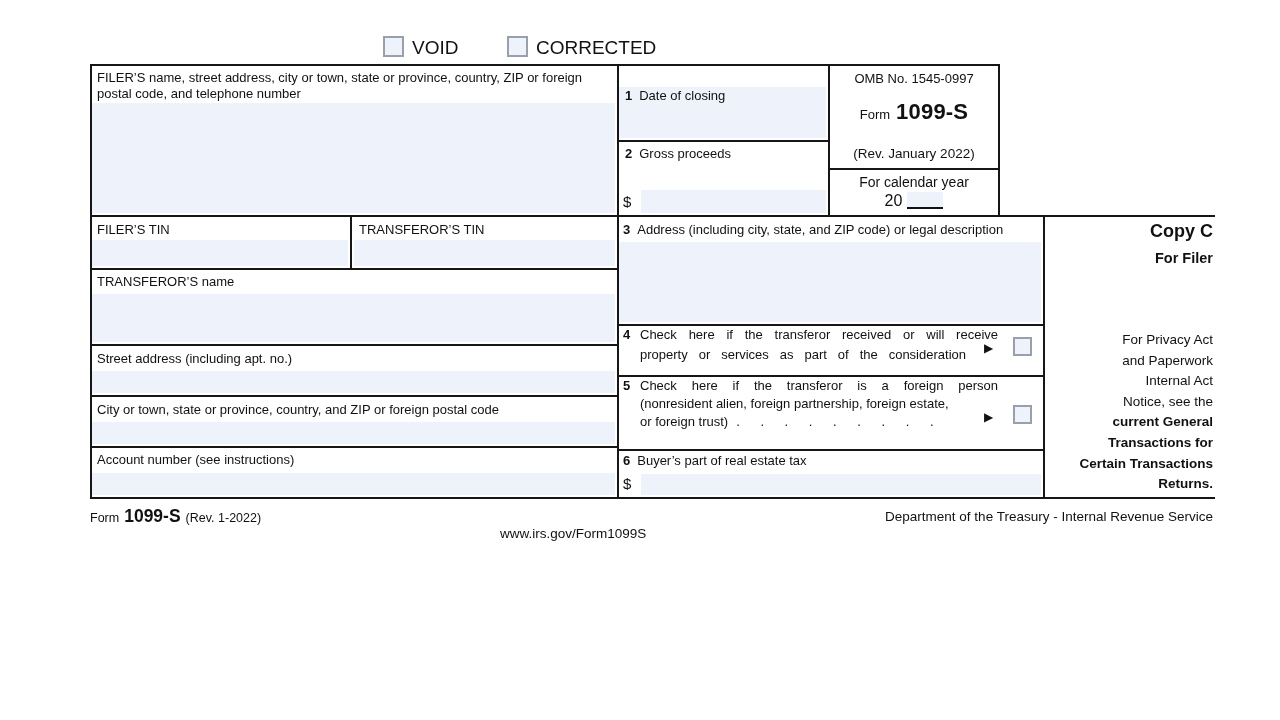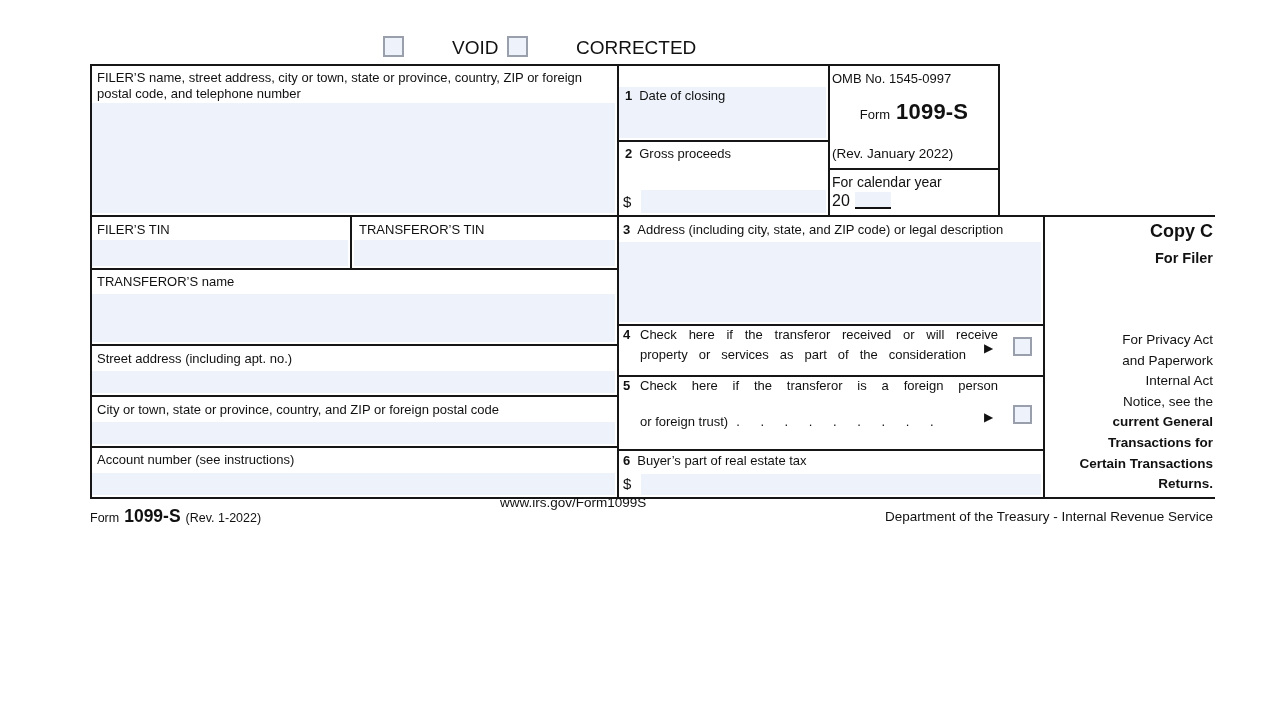--- a/index.html
+++ b/index.html
@@ -3,26 +3,26 @@
 <meta charset="utf-8">
 <style>
   html,body { margin:0; padding:0; }
   body { width:1280px; height:720px; background:#ffffff; font-family:"Liberation Sans","DejaVu Sans",sans-serif; color:#111; }
   .page { position:relative; width:1280px; height:720px; overflow:hidden; background:#fff; }
   .ln { position:absolute; background:#161616; }
   .fill { position:absolute; background:#edf2fb; }
   .lbl { position:absolute; font-size:13px; line-height:1.25; color:#111; white-space:normal; }
   .num { font-weight:bold; margin-right:7px; }
   .cb { position:absolute; background:#edf2fb; border:2px solid #99a0ab; box-sizing:border-box; }
-  .hdr-label { position:absolute; font-size:19px; color:#111;margin-left:40px; }
+  .hdr-label { position:absolute; font-size:19px; color:#111; }
   .dollar { position:absolute; font-size:15px; color:#111; }
   .just { text-align:justify; text-align-last:justify; }
   .dots { word-spacing:17px; margin-left:8px; }
   .arrow { position:absolute; font-size:12px; color:#111; }
-  .omb-center { position:absolute; left:832px; width:164px; font-size:13px; }
+  .omb-center { position:absolute; left:832px; width:164px; text-align:center; font-size:13px; }
   .title { position:absolute; left:1000px; top:113px; width:214px; text-align:center; font-weight:bold; font-size:19.5px; line-height:26px; }
   .copy-block { position:absolute; left:1040px; top:221px; width:173px; text-align:right; }
   .copy-c { font-size:18px; font-weight:bold; line-height:21px; }
   .copy-for { font-size:14.5px; font-weight:bold; line-height:18px; margin-top:7px; }
   .privacy { position:absolute; left:1038px; top:330px; width:175px; text-align:right; font-size:13.5px; line-height:20.6px; }
   .privacy .b { font-weight:bold; }
   .cal-blank { display:inline-block; width:36px; height:15px; background:#edf2fb; border-bottom:2px solid #111; margin-left:5px; vertical-align:-3px; }
   .footer-left { position:absolute; left:90px; top:506px; display:flex; align-items:baseline; gap:5px; }
   .f-small { font-size:12.5px; }
   .f-big { font-size:17.5px; font-weight:bold; }
@@ -98,20 +98,21 @@
   <div class="lbl" style="left:623px;top:222px;width:416px"><span class="num">3</span><span>Address (including city, state, and ZIP code) or legal description</span></div>
 
   <div class="lbl" style="left:623px;top:327px;font-weight:bold">4</div>
   <div class="lbl just" style="left:640px;top:327px;width:358px">Check here if the transferor received or will receive</div>
   <div class="lbl just" style="left:640px;top:347px;width:326px">property or services as part of the consideration</div>
   <div class="arrow" style="left:984px;top:341px">▶</div>
   <div class="cb" style="left:1013px;top:337px;width:19px;height:19px"></div>
 
   <div class="lbl" style="left:623px;top:378px;font-weight:bold">5</div>
   <div class="lbl just" style="left:640px;top:378px;width:358px">Check here if the transferor is a foreign person</div>
+  <div class="lbl" style="left:640px;top:396px;width:340px">(nonresident alien, foreign partnership, foreign estate,</div>
   <div class="lbl" style="left:640px;top:414px;width:340px">
     <span>or foreign trust)</span><span class="dots">. . . . . . . . .</span>
   </div>
   <div class="arrow" style="left:984px;top:410px">▶</div>
   <div class="cb" style="left:1013px;top:405px;width:19px;height:19px"></div>
 
   <div class="lbl" style="left:623px;top:453px"><span class="num">6</span><span>Buyer’s part of real estate tax</span></div>
   <div class="dollar" style="left:623px;top:475px">$</div>
 
   <div class="copy-block">
@@ -127,16 +128,16 @@
     <div class="b">Transactions for</div>
     <div class="b">Certain Transactions</div>
     <div class="b">Returns.</div>
   </div>
 
   <div class="footer-left">
     <span class="f-small">Form</span>
     <span class="f-big">1099-S</span>
     <span class="f-small">(Rev. 1-2022)</span>
   </div>
-  <div class="f-mid" style="position:absolute;left:500px;top:495px">www.irs.gov/Form1099S</div>
+  <div class="f-mid" style="position:absolute;left:500px;top:526px">www.irs.gov/Form1099S</div>
   <div class="f-mid" style="position:absolute;left:850px;top:509px;width:363px;text-align:right">Department of the Treasury - Internal Revenue Service</div>
 
 </div>
 
 </body></html>

